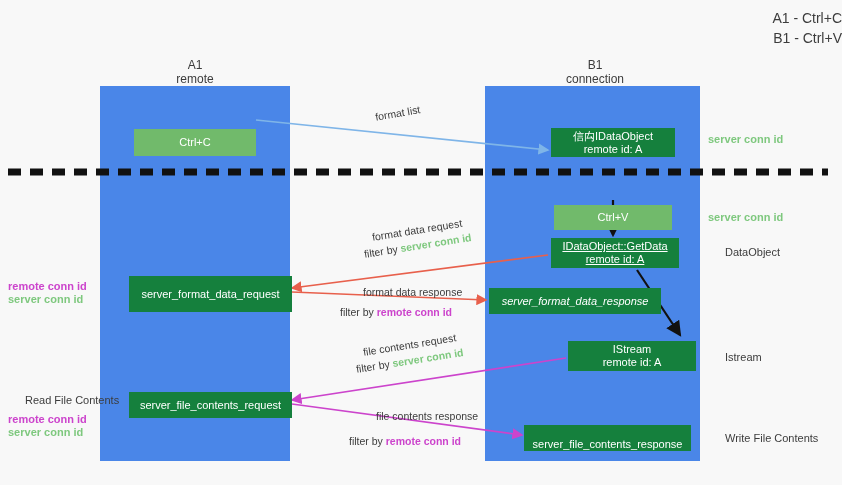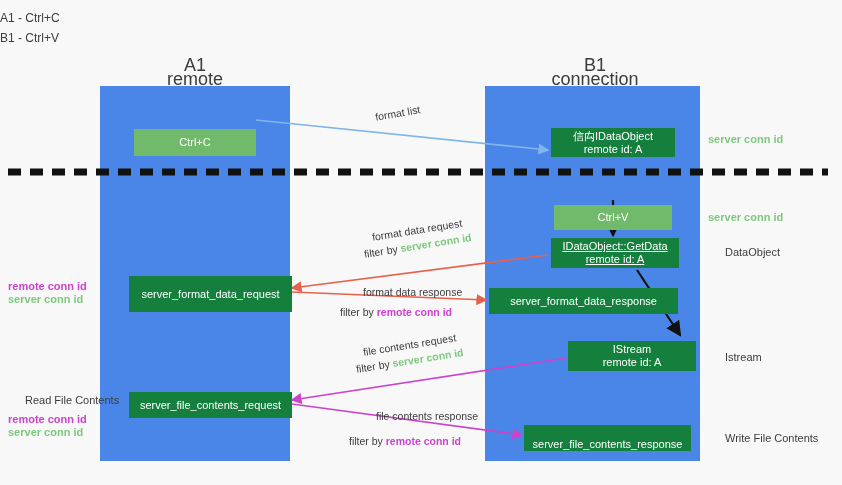--- a/index.html
+++ b/index.html
@@ -6,25 +6,25 @@
   body{
     width:842px;height:485px;
     background:#f8f8f8;
     font-family:"Liberation Sans", sans-serif;
     overflow:hidden;
   }
   #stage{position:relative;width:842px;height:485px;}
 
   .title{
     position:absolute;left:0;top:8px;width:842px;
-    text-align:left;font-size:12px;color:#3c3c3c;line-height:20px;
+    text-align:right;font-size:14px;color:#3c3c3c;line-height:20px;
   }
 
   .col-head{
-    position:absolute;text-align:center;font-size:18px;color:#3c3c3c;line-height:14px;
+    position:absolute;text-align:center;font-size:12px;color:#3c3c3c;line-height:14px;
   }
   .col-head .big{display:block;}
   .col-head .sub{display:block;}
 
   .lane{
     position:absolute;background:#4a86e8;
   }
 
   .box{
     position:absolute;box-sizing:border-box;
@@ -127,21 +127,21 @@
 
   <div class="box green" style="left:554px;top:181px;width:118px;height:25px;">
     <span>Ctrl+V</span>
   </div>
 
   <div class="box orange" style="left:551px;top:238px;width:128px;height:30px;text-decoration:underline;">
     <span>IDataObject::GetData</span>
     <span class="l2">remote id: A</span>
   </div>
 
-  <div class="box orange" style="left:489px;top:288px;width:189px;height:26px;">
+  <div class="box orange" style="left:489px;top:288px;width:172px;height:26px;font-style:italic;">
     <span>server_format_data_response</span>
   </div>
 
   <div class="box orange" style="left:568px;top:341px;width:128px;height:30px;">
     <span>IStream</span>
     <span class="l2">remote id: A</span>
   </div>
 
   <div class="box orange" style="left:524px;top:425px;width:167px;height:26px;justify-content:flex-end;">
     <span>server_file_contents_response</span>

